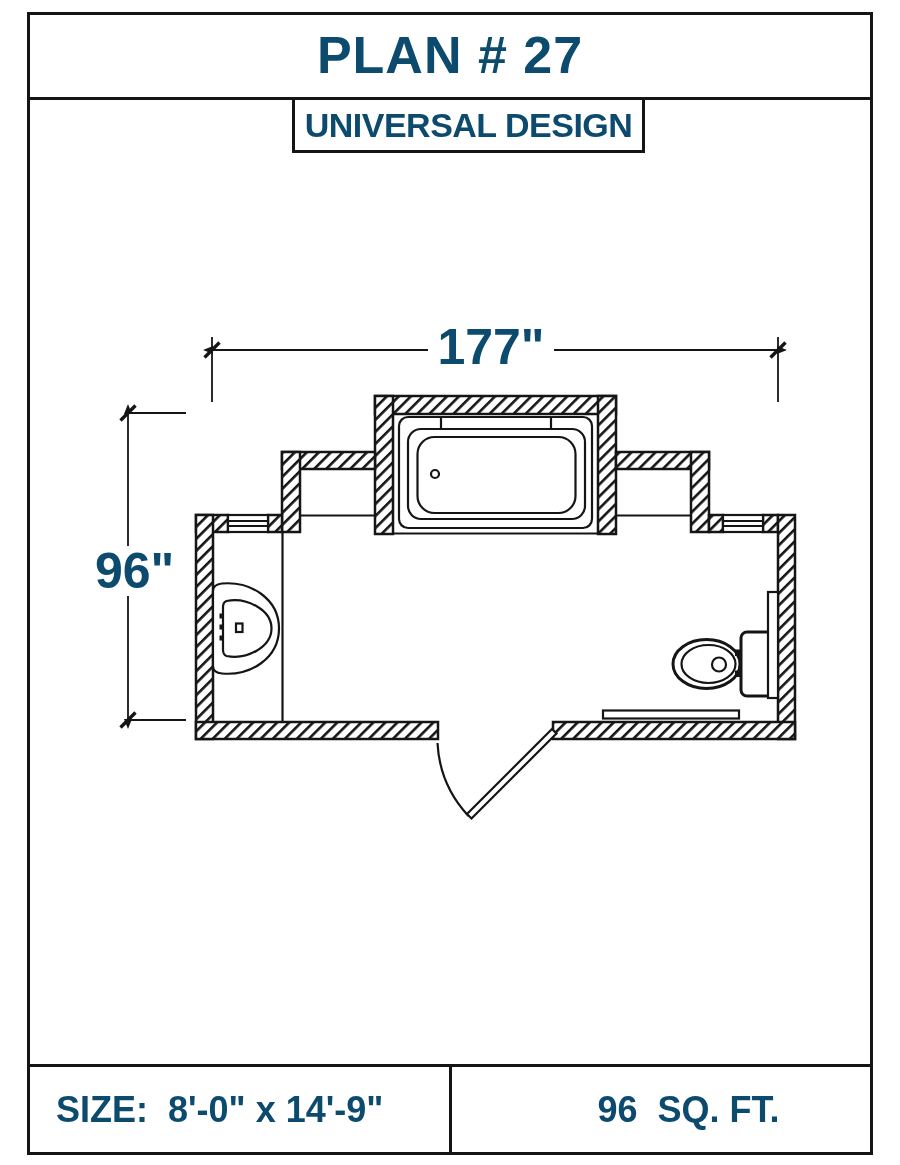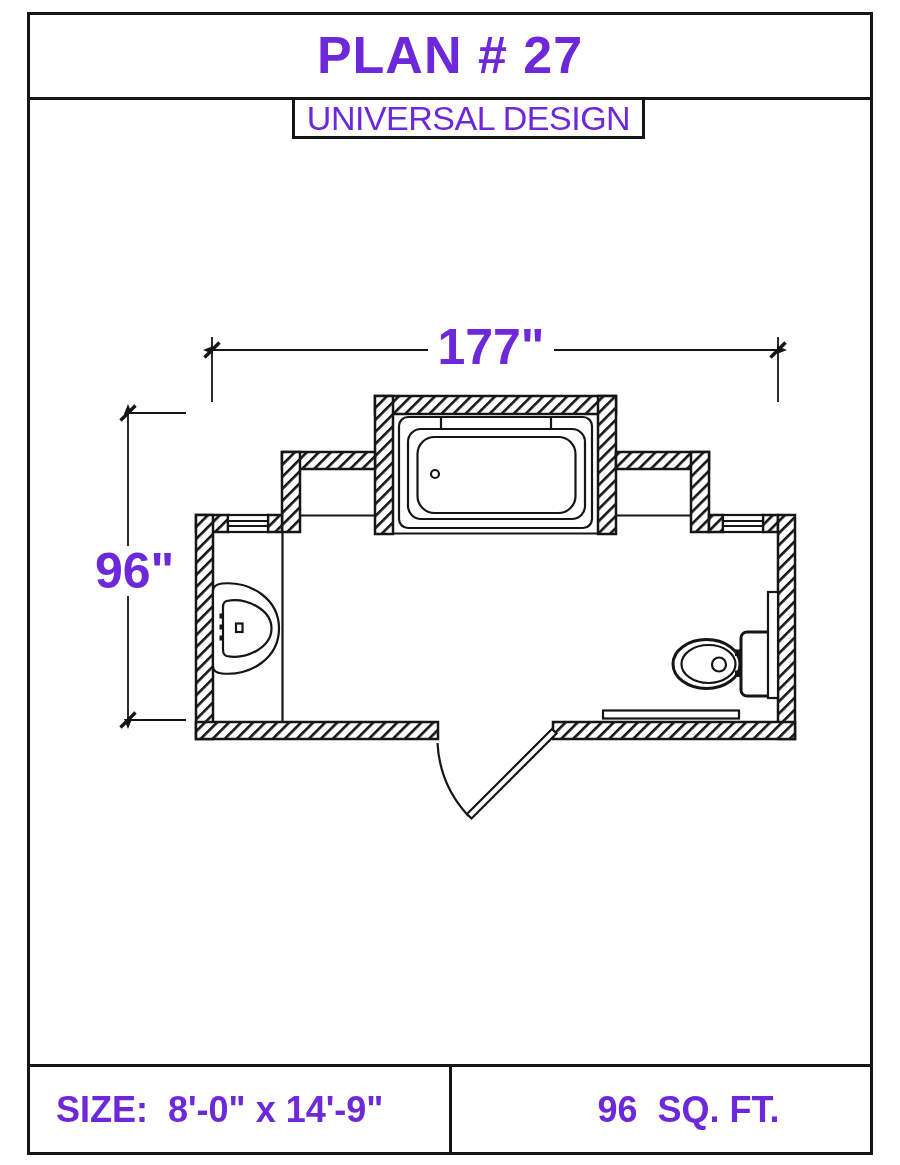--- a/index.html
+++ b/index.html
@@ -1,24 +1,24 @@
 <!DOCTYPE html>
 <html><head>
 <meta charset="utf-8">
 <style>
   html,body{margin:0;padding:0;background:#ffffff;}
   .stage{position:relative;width:900px;height:1165px;background:#ffffff;overflow:hidden;
-         font-family:"Liberation Sans",sans-serif;color:#6d28d9;}
+         font-family:"Liberation Sans",sans-serif;color:#0c4a6e;}
   .abs{position:absolute;}
   .page-border{left:27px;top:12px;width:846px;height:1143px;border:3px solid #151515;box-sizing:border-box;}
   .title-line{left:27px;top:97px;width:846px;height:0;border-top:3px solid #151515;}
   .title-text{left:27px;top:25px;width:846px;text-align:center;font-size:52px;font-weight:bold;letter-spacing:1px;}
-  .subtitle-box{left:292px;top:97px;width:353px;height:42px;border:3px solid #151515;box-sizing:border-box;
+  .subtitle-box{left:292px;top:97px;width:353px;height:56px;border:3px solid #151515;box-sizing:border-box;
                 background:#fff;display:flex;align-items:center;justify-content:center;
-                font-size:34px;font-weight:normal;letter-spacing:-0.5px;white-space:pre;}
+                font-size:34px;font-weight:bold;letter-spacing:-0.5px;white-space:pre;}
   .footer-line{left:27px;top:1064px;width:846px;height:0;border-top:3px solid #151515;}
   .footer-divider{left:449px;top:1064px;width:3px;height:91px;background:#151515;}
   .footer-left{left:30px;top:1064px;width:415px;height:91px;display:flex;align-items:center;
                padding-left:26px;font-size:36px;font-weight:bold;white-space:pre;}
   .footer-right{left:452px;top:1064px;width:421px;height:91px;display:flex;align-items:center;justify-content:center;
                 font-size:36px;font-weight:bold;white-space:pre;margin-left:26px;}
   .dim-label{background:#ffffff;font-weight:bold;font-size:50px;text-align:center;line-height:50px;white-space:pre;}
   .dim-w{left:428px;top:322px;width:126px;height:50px;}
   .dim-d{left:95px;top:546px;width:74px;height:50px;}
   svg .wall{fill:url(#hatch);stroke:#151515;stroke-width:2.5;}

